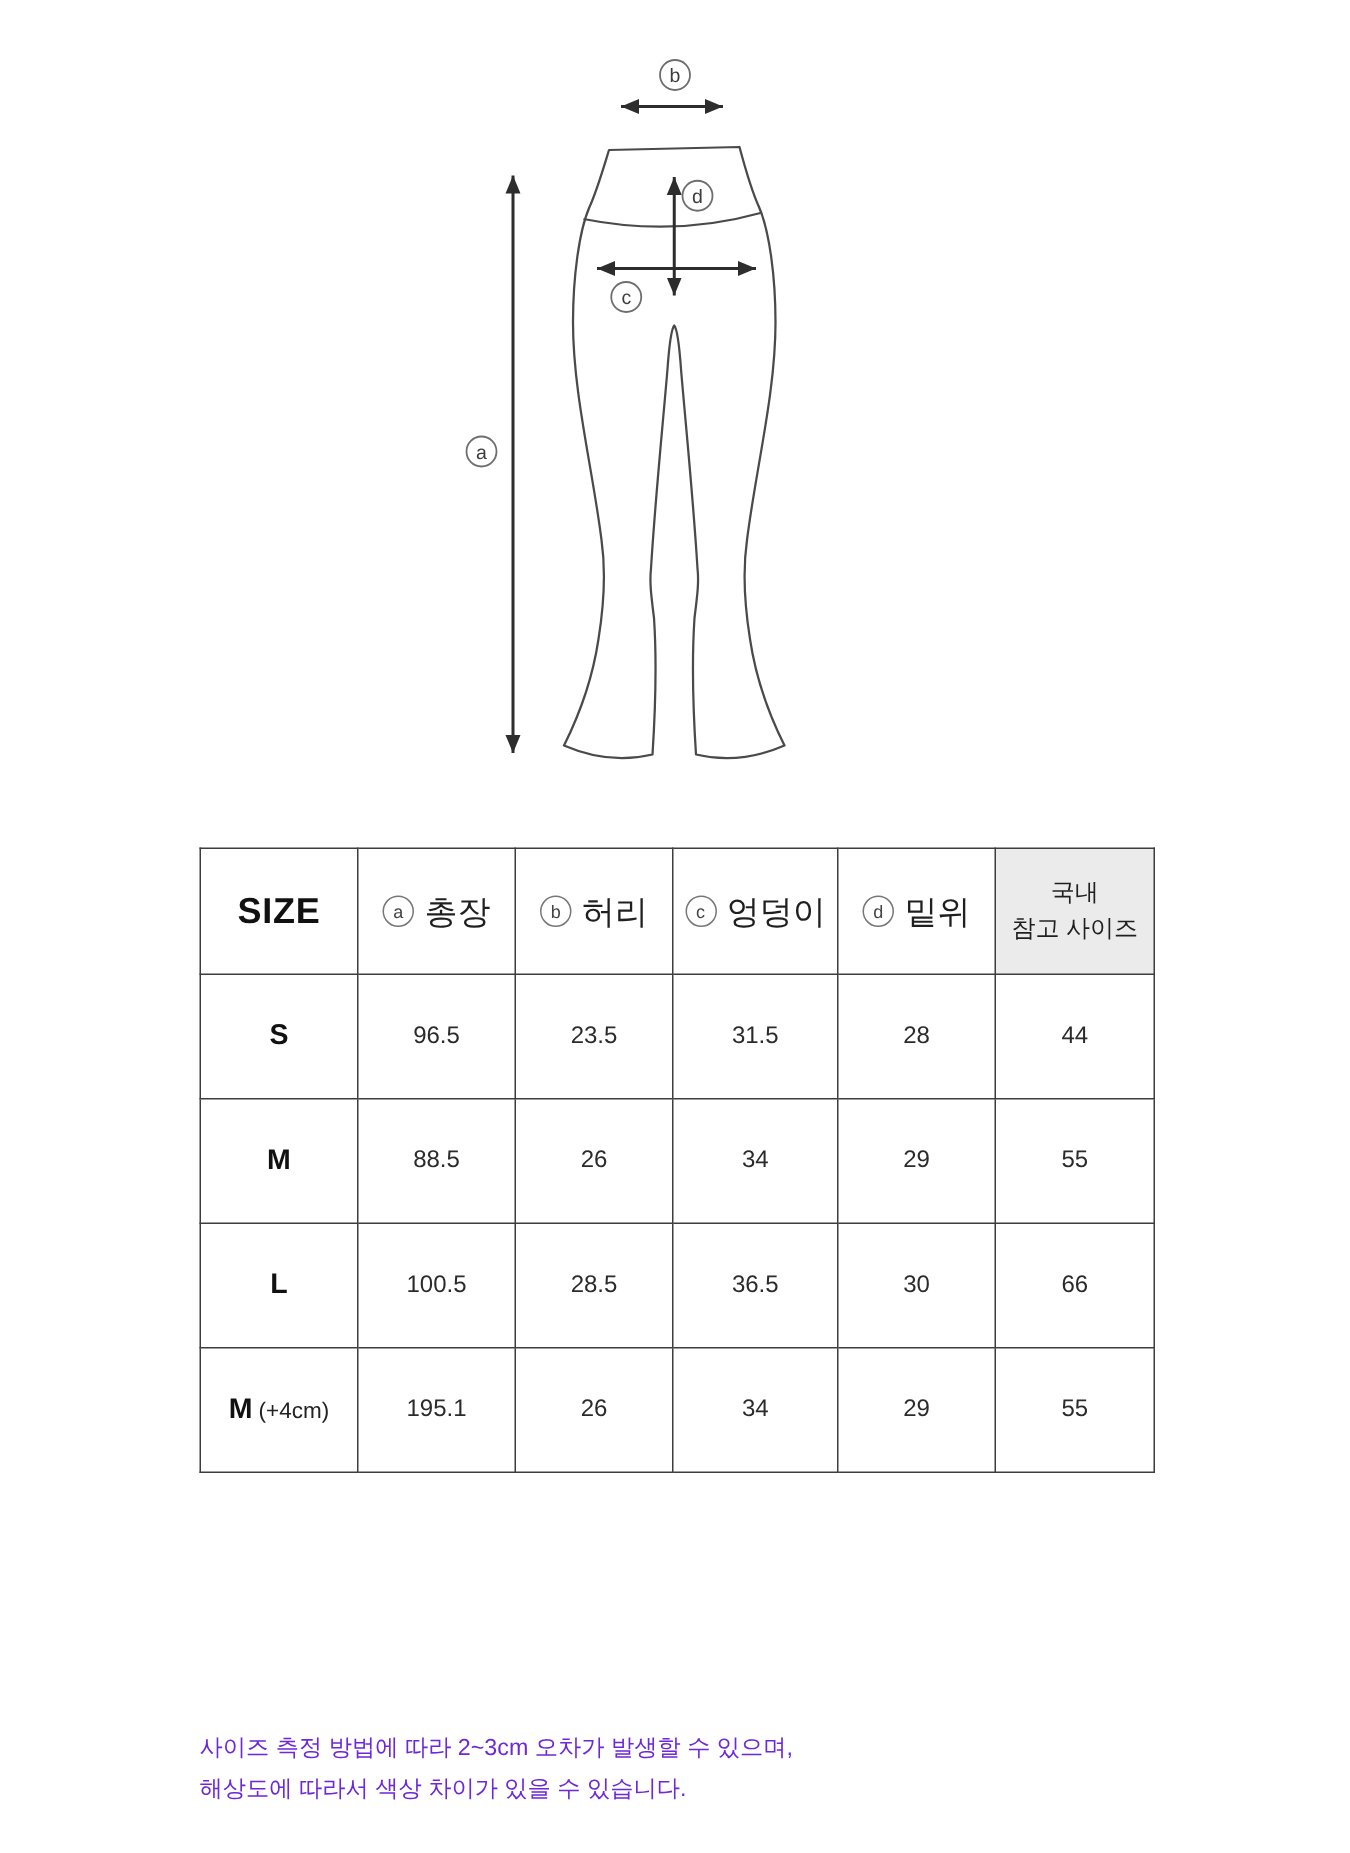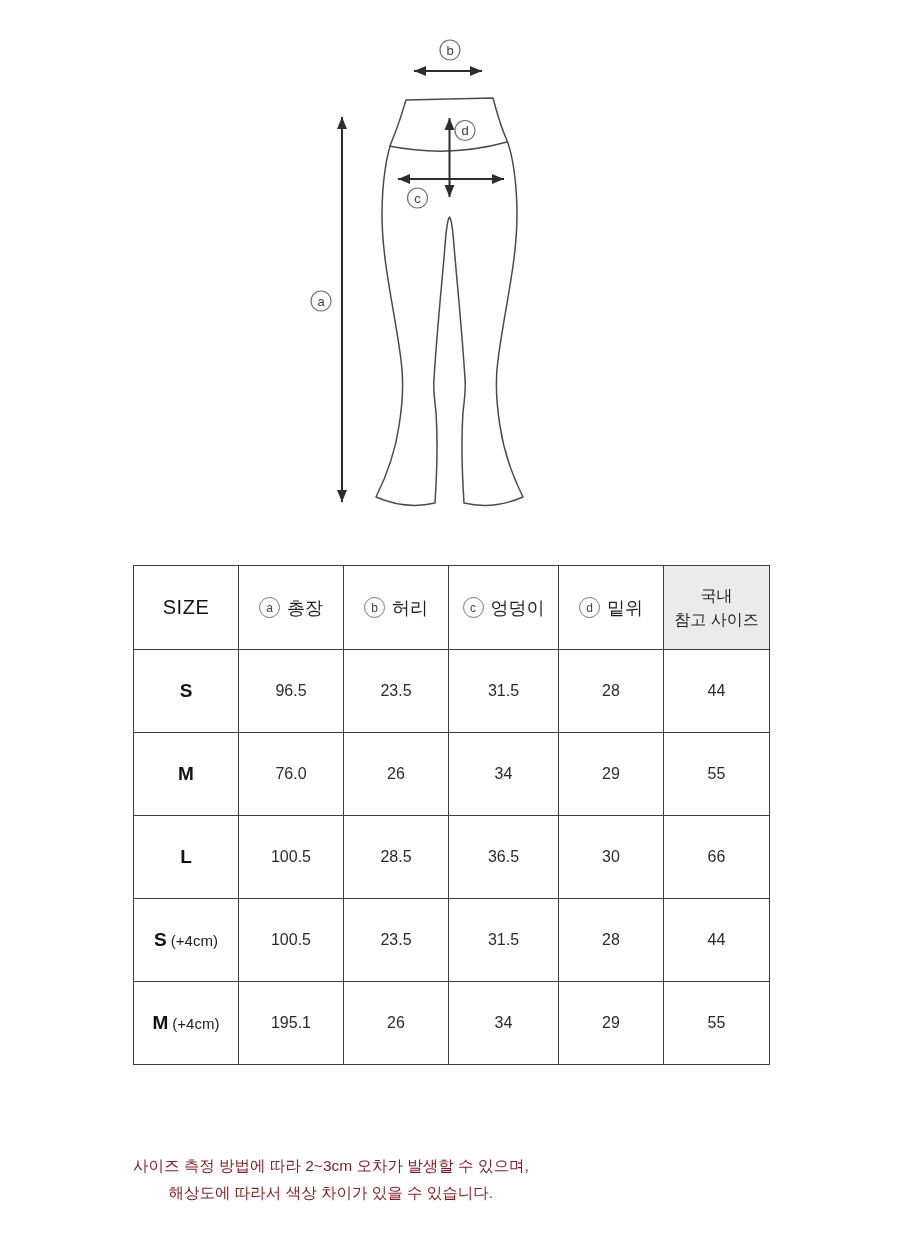--- a/index.html
+++ b/index.html
@@ -25,43 +25,43 @@
   .size-table th, .size-table td {
     border: 1.5px solid #3d3d3d;
     text-align: center; vertical-align: middle;
     padding: 0; font-weight: 400;
     background: #fff;
   }
   .size-table thead th { height: 83px; }
   .size-table tbody th, .size-table tbody td { height: 82px; }
 
   .th-inner { display: flex; align-items: center; justify-content: center; }
-  .size-head { font-size: 20px; font-weight: 400; color: #111; letter-spacing: 0.5px; margin-top: 31px; }
+  .size-head { font-size: 24px; font-weight: 700; color: #111; letter-spacing: 0.5px; margin-top: 31px; }
 
   .cg {
     display: inline-flex; align-items: center; justify-content: center;
     width: 19px; height: 19px; flex: none;
     border: 1px solid #777; border-radius: 50%;
     font-size: 12px; line-height: 1; color: #444;
     margin-right: 7px; background: #fff;
   }
-  .col-label { font-size: 18px; color: #1f1f1f; font-weight: 500; }
+  .col-label { font-size: 22px; color: #1f1f1f; font-weight: 500; }
 
   .hl-gray { background: #ebebeb !important; }
   .kr-head { font-size: 16px; line-height: 1.45; color: #1f1f1f; font-weight: 500; }
 
   .num { font-size: 16px; color: #2b2b2b; }
   .sz  { font-size: 19px; font-weight: 700; color: #111; }
   .sfx { font-size: 15px; font-weight: 400; color: #222; margin-left: 4px; }
   .sfx:empty { display: none; }
 
   
   .footer-note {
     position: absolute; left: 133px; top: 1152px;
-    font-size: 15.5px; line-height: 1.75; color: #7f1d1d; text-align: center;
+    font-size: 15.5px; line-height: 1.75; color: #6d28d9;
   }
 </style>
 </head>
 <body>
 
 <div class="page">
 
   <div class="diagram-wrap">
     <svg width="900" height="545" viewBox="0 0 900 545">
       <defs>
@@ -177,43 +177,35 @@
       <tr>
         <th><span class="sz">S</span></th>
         <td class="num">96.5</td>
         <td class="num">23.5</td>
         <td class="num">31.5</td>
         <td class="num">28</td>
         <td class="num">44</td>
       </tr>
       <tr>
         <th><span class="sz">M</span></th>
-        <td class="num">76.0</td>
+        <td class="num">88.5</td>
         <td class="num">26</td>
         <td class="num">34</td>
         <td class="num">29</td>
         <td class="num">55</td>
       </tr>
       <tr>
         <th><span class="sz">L</span></th>
         <td class="num">100.5</td>
         <td class="num">28.5</td>
         <td class="num">36.5</td>
         <td class="num">30</td>
         <td class="num">66</td>
       </tr>
       <tr>
-        <th><span class="sz">S</span><span class="sfx">(+4cm)</span></th>
-        <td class="num">100.5</td>
-        <td class="num">23.5</td>
-        <td class="num">31.5</td>
-        <td class="num">28</td>
-        <td class="num">44</td>
-      </tr>
-      <tr>
         <th><span class="sz">M</span><span class="sfx">(+4cm)</span></th>
         <td class="num">195.1</td>
         <td class="num">26</td>
         <td class="num">34</td>
         <td class="num">29</td>
         <td class="num">55</td>
       </tr>
     </tbody>
   </table>
 

